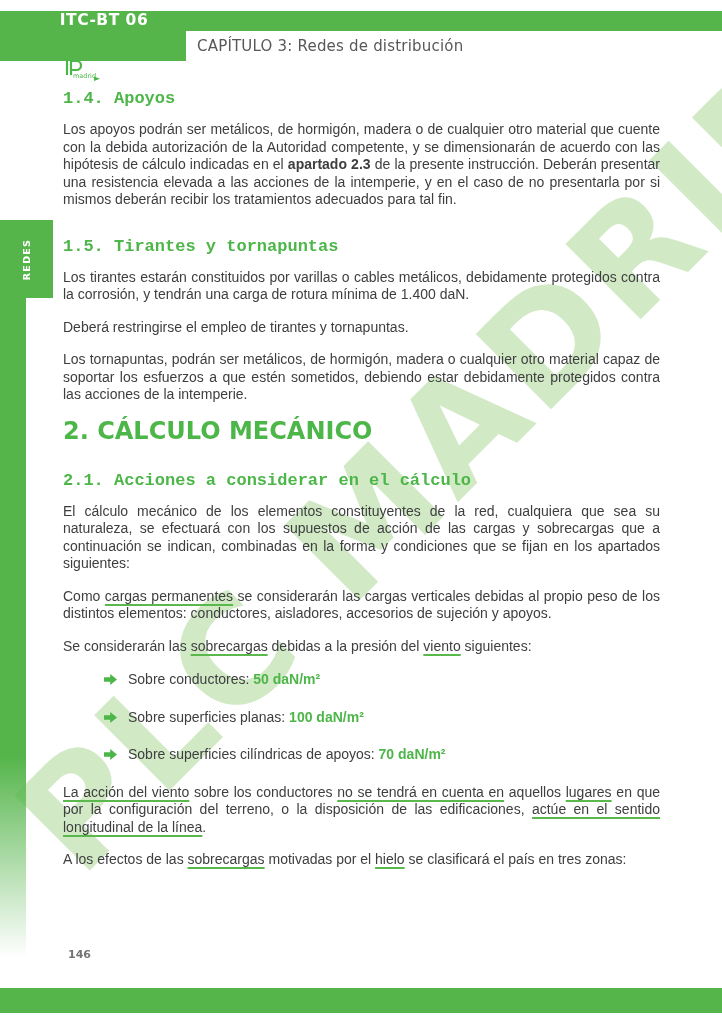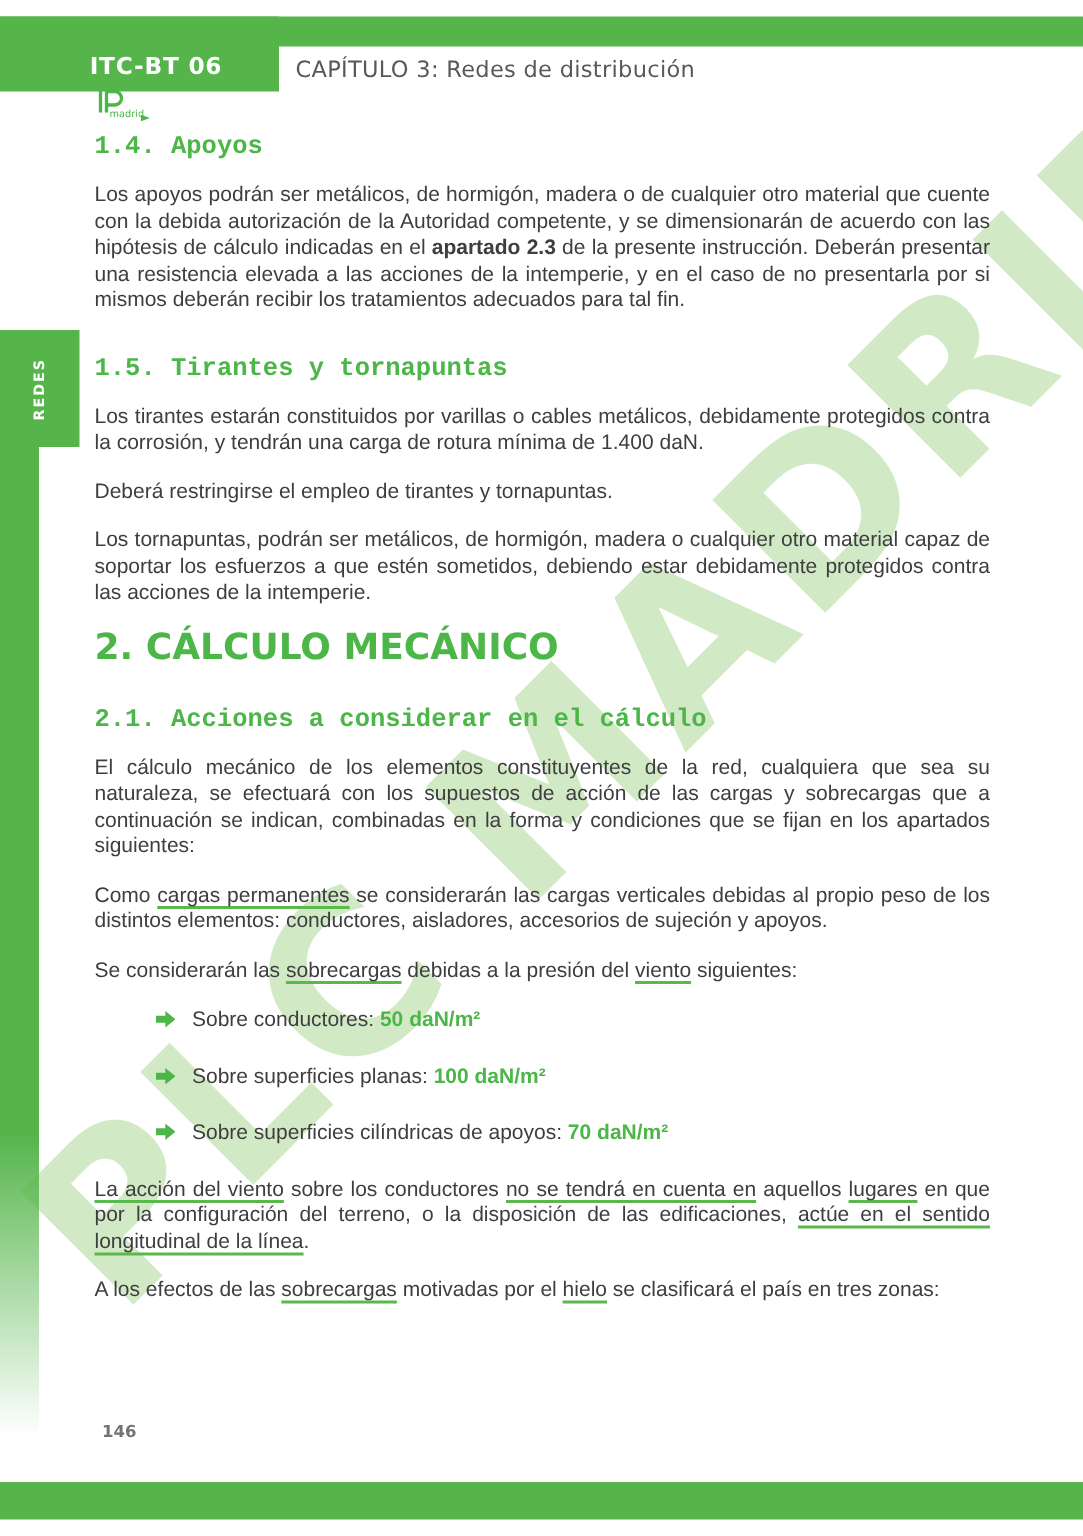--- a/index.html
+++ b/index.html
@@ -11,21 +11,21 @@
   .watermark{
     position:absolute;left:-95px;top:428px;width:950px;height:160px;
     text-align:center;font-family:"DejaVu Sans",sans-serif;font-weight:bold;
     font-size:146px;line-height:160px;letter-spacing:6px;white-space:nowrap;
     color:rgba(133,199,103,0.38);transform:rotate(-45deg);z-index:0;pointer-events:none;
   }
   
   .header-band{position:absolute;left:0;top:11px;width:722px;height:20px;background:#55b54b;z-index:1;}
   .header-code{
     position:absolute;left:0;top:11px;width:186px;height:50px;background:#55b54b;z-index:2;
-    display:flex;align-items:flex-end;justify-content:center;box-sizing:border-box;
+    display:flex;justify-content:center;box-sizing:border-box;
     padding:0 0 8px 22px;
   }
   .header-code span{
     color:#ffffff;font-family:"DejaVu Sans",sans-serif;font-weight:bold;
     font-size:15.5px;letter-spacing:0.5px;
   }
   .header-title{
     position:absolute;left:197px;top:37px;z-index:2;color:#57585a;
     font-family:"DejaVu Sans",sans-serif;font-size:15px;letter-spacing:0.2px;
   }

